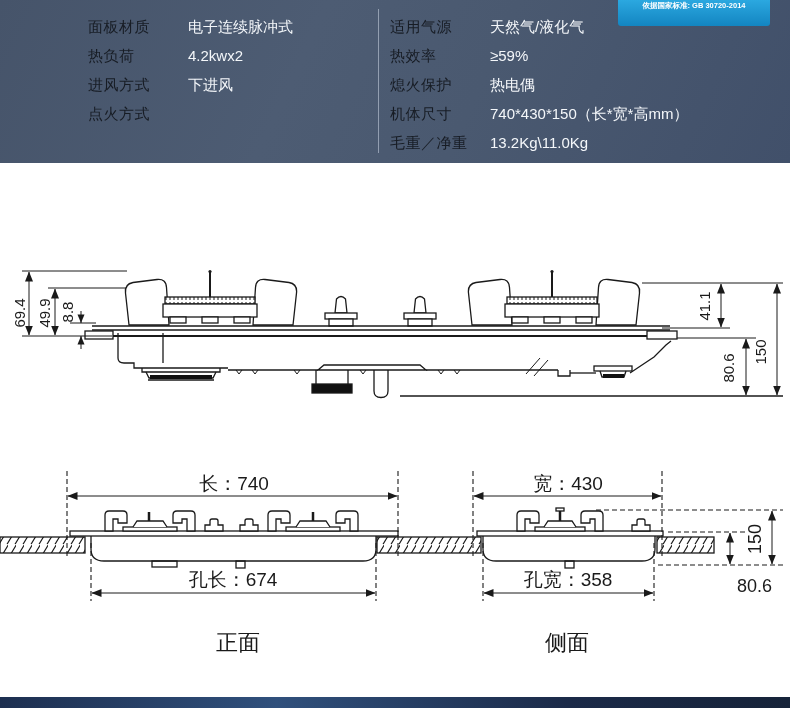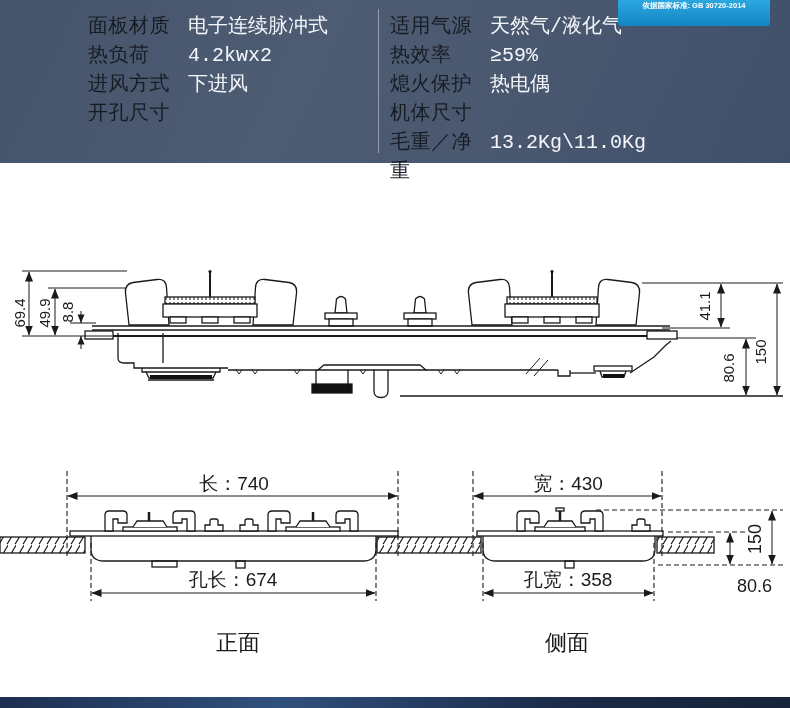--- a/index.html
+++ b/index.html
@@ -9,21 +9,21 @@
     background:#ffffff;
   }
   
   .header{
     position:absolute;left:0;top:0;width:790px;height:163px;
     background:linear-gradient(115deg,#46546a 0%,#4d5c73 38%,#4a5970 60%,#41506a 100%);
   }
   .spec-col{position:absolute;top:12px;}
   .spec-col.left{left:88px;width:288px;}
   .spec-col.right{left:390px;width:390px;}
-  .spec-row{display:flex;height:29px;line-height:29px;font-size:20px;font-family:Liberation Mono, monospace;}
+  .spec-row{display:flex;height:29px;line-height:29px;font-size:15px;}
   .spec-label{width:100px;color:#171c24;flex:none;letter-spacing:.5px;}
   .spec-value{color:#f4f7fa;white-space:nowrap;}
   .col-divider{
     position:absolute;left:378px;top:9px;width:1px;height:144px;
     background:rgba(205,215,230,.55);
   }
   .badge{
     position:absolute;right:20px;top:0;width:152px;height:26px;
     background:linear-gradient(#2ba8e0,#1385c1);
     border-radius:0 0 3px 3px;color:#ffffff;font-size:7.5px;font-weight:bold;
@@ -52,41 +52,42 @@
       </div>
       <div class="spec-row">
         <span class="spec-label">热负荷</span>
         <span class="spec-value">4.2kwx2</span>
       </div>
       <div class="spec-row">
         <span class="spec-label">进风方式</span>
         <span class="spec-value">下进风</span>
       </div>
       <div class="spec-row">
-        <span class="spec-label">开孔尺寸</span>
+        <span class="spec-label">点火方式</span>
       </div>
     </div>
 
     <div class="col-divider"></div>
 
     <div class="spec-col right">
       <div class="spec-row">
         <span class="spec-label">适用气源</span>
         <span class="spec-value">天然气/液化气</span>
       </div>
       <div class="spec-row">
         <span class="spec-label">热效率</span>
         <span class="spec-value">≥59%</span>
       </div>
       <div class="spec-row">
         <span class="spec-label">熄火保护</span>
         <span class="spec-value">热电偶</span>
       </div>
       <div class="spec-row">
         <span class="spec-label">机体尺寸</span>
+        <span class="spec-value">740*430*150（长*宽*高mm）</span>
       </div>
       <div class="spec-row">
         <span class="spec-label">毛重／净重</span>
         <span class="spec-value">13.2Kg\11.0Kg</span>
       </div>
     </div>
 
     <div class="badge">依据国家标准: GB 30720-2014</div>
   </div>
 

